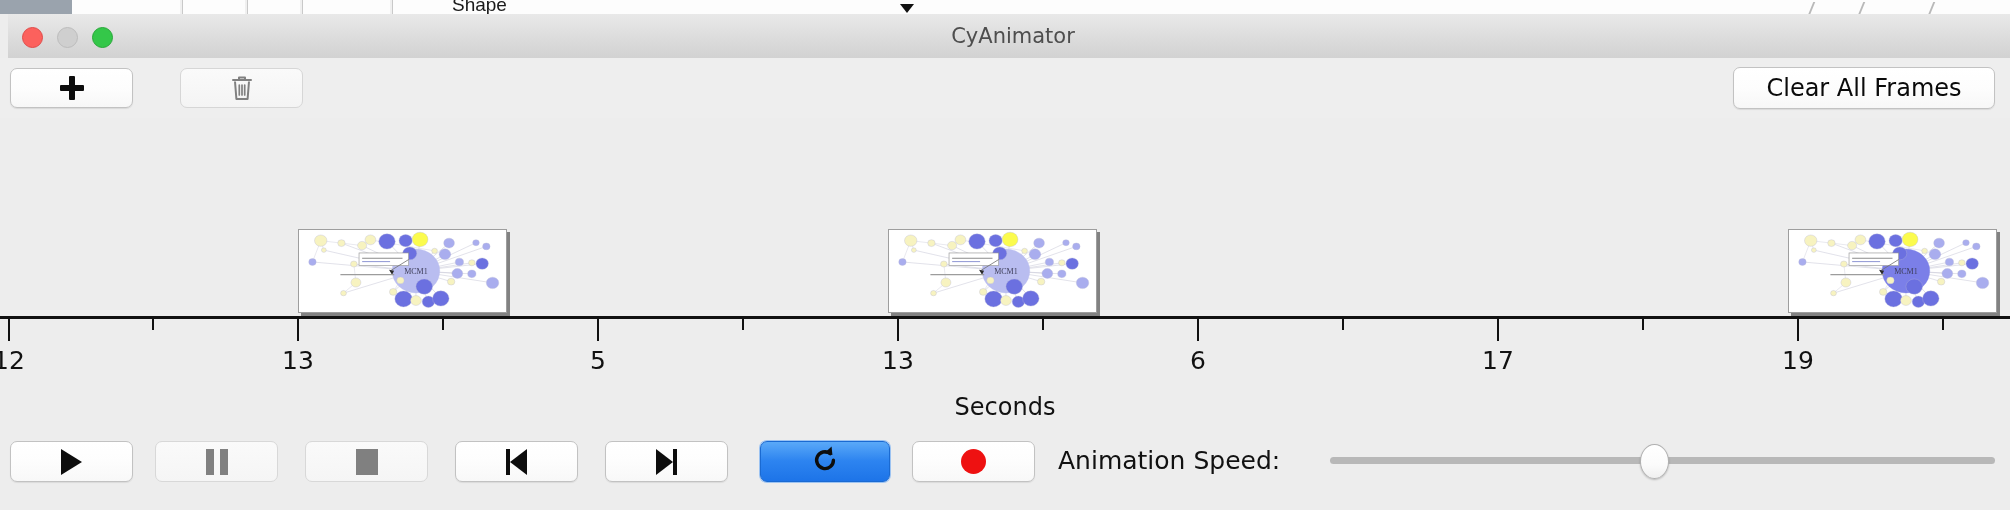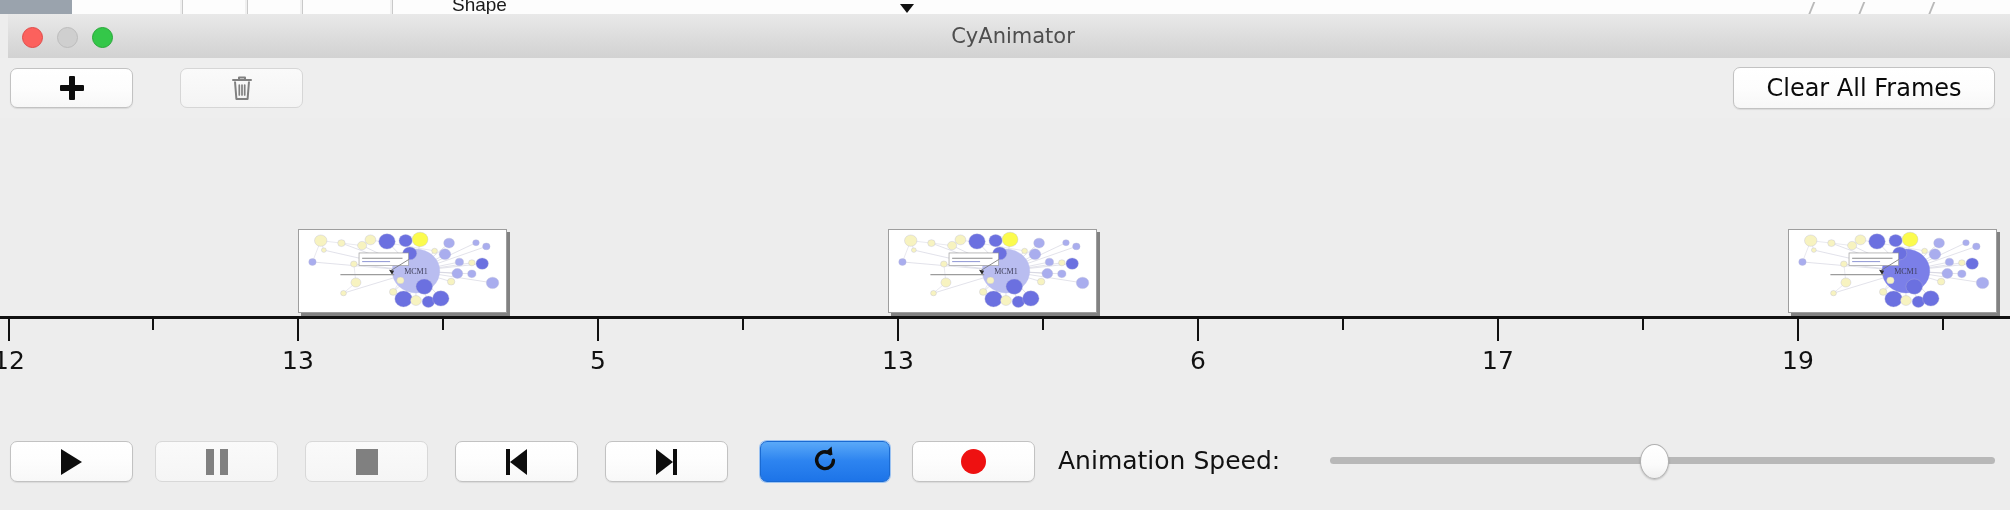--- a/index.html
+++ b/index.html
@@ -602,20 +602,21 @@
             <line x1="63.135" y1="31.57" x2="91.08" y2="31.57" stroke="#9aa0d8" stroke-width="1.1"></line>
             <path d="M109.71000000000001,29.52 L91.08,41" stroke="#6e6e6e" stroke-width="0.8" fill="none"></path>
             <path d="M90.045,39.769999999999996 l5,1 l-2,4 z" fill="#2b2b2b"></path>
             <line x1="41.400000000000006" y1="44.690000000000005" x2="95.22" y2="44.690000000000005" stroke="#9c9c9c" stroke-width="1.3"></line>
           </svg>
         </div>
       </div>
 
     <div class="ruler">
       <div class="ruler-line"></div>
+      <div class="ruler-axis-title">Seconds</div>
     <div class="tick major" style="left: 8px;"></div>
         <div class="tick-label" style="left: 9px;">12</div>
         <div class="tick minor" style="left: 152px;"></div>
         <div class="tick major" style="left: 297px;"></div>
         <div class="tick-label" style="left: 298px;">13</div>
         <div class="tick minor" style="left: 442px;"></div>
         <div class="tick major" style="left: 597px;"></div>
         <div class="tick-label" style="left: 598px;">5</div>
         <div class="tick minor" style="left: 742px;"></div>
         <div class="tick major" style="left: 897px;"></div>

